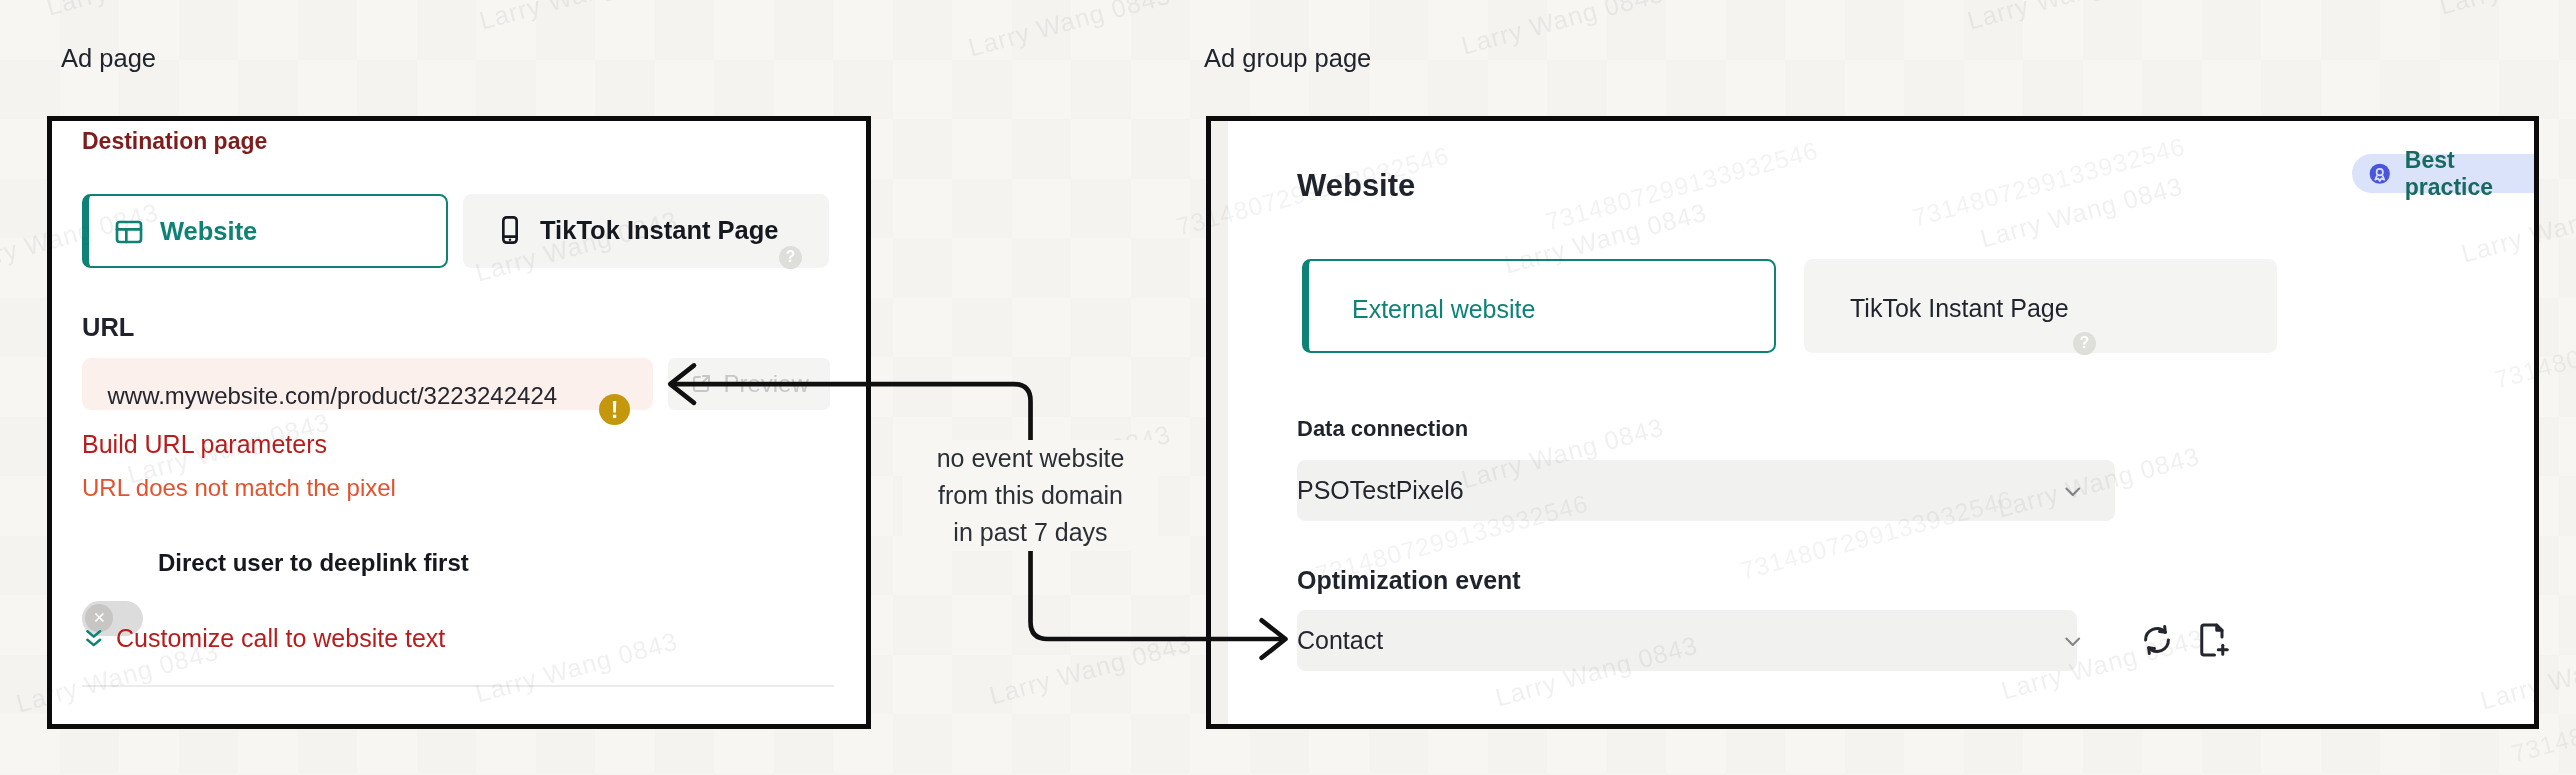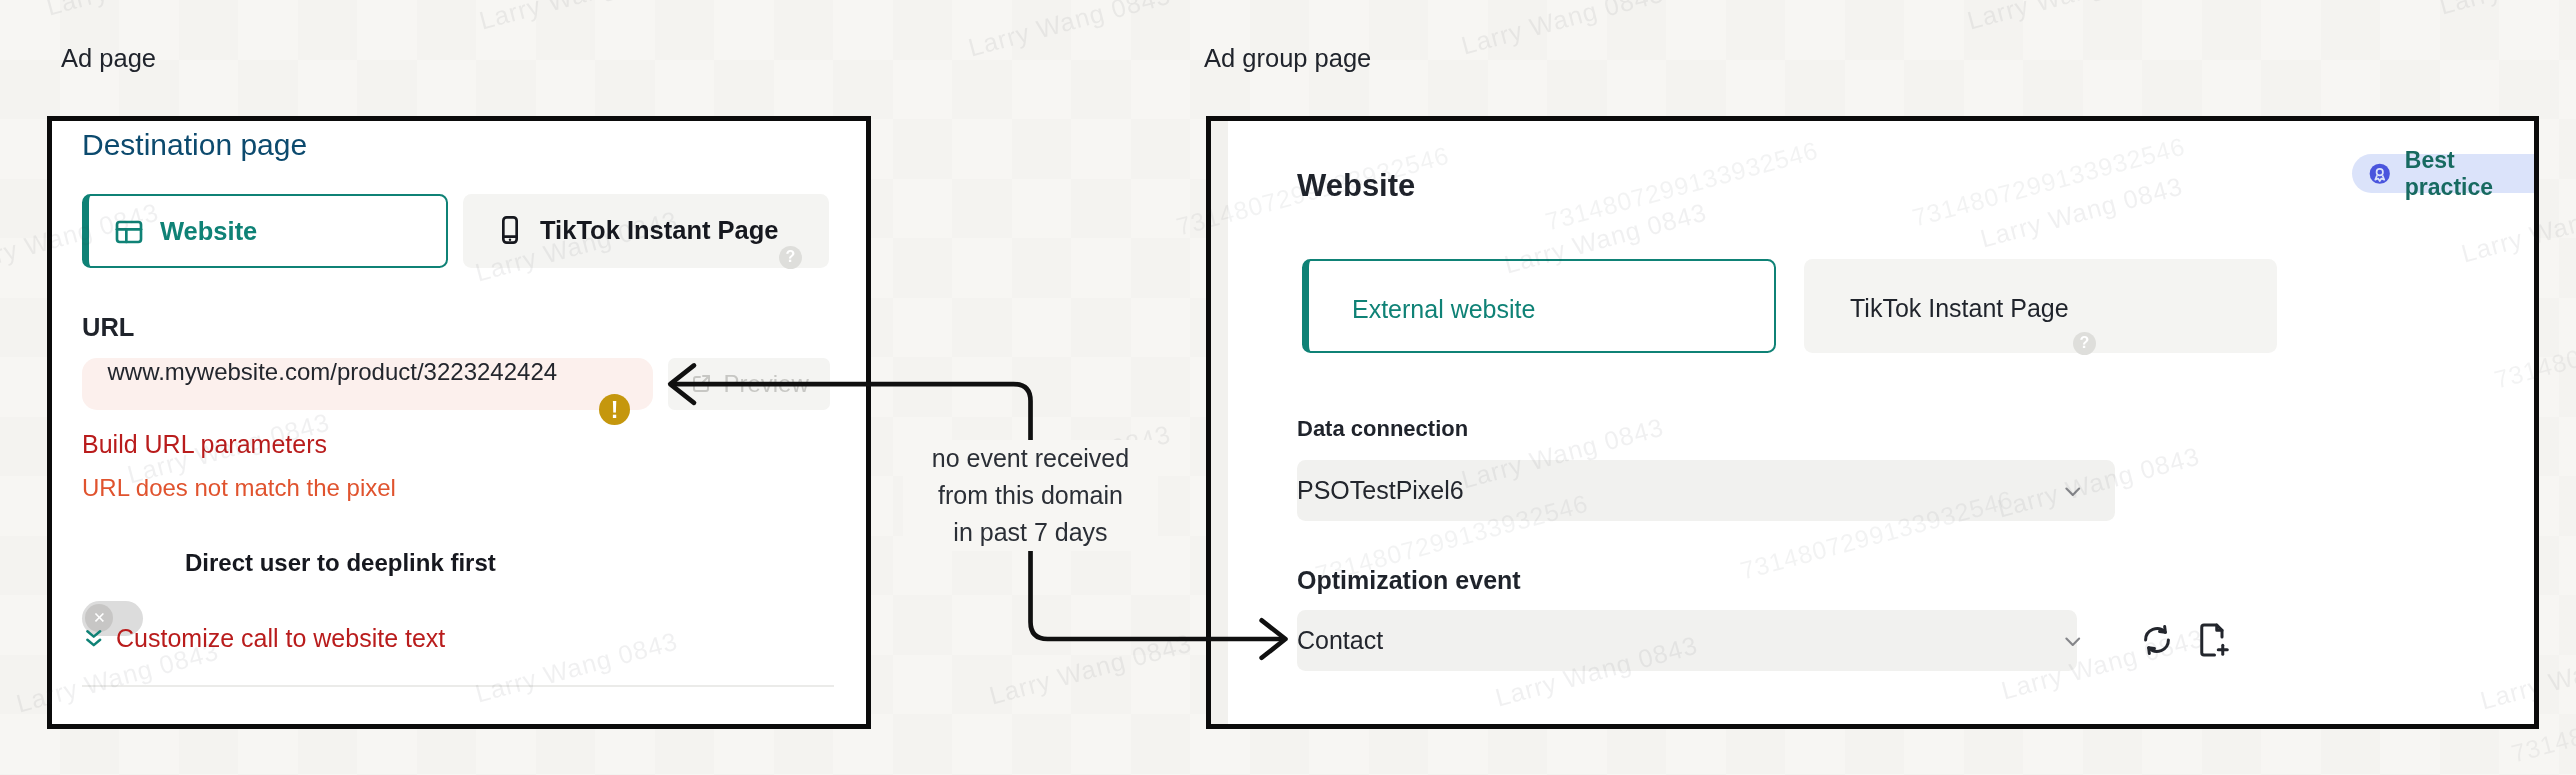--- a/index.html
+++ b/index.html
@@ -23,40 +23,40 @@
   .wm.user{opacity:.065;}
   .wm.idnum{opacity:.055;font-size:25px;}
 
   
   .section-label{font-size:25.5px;color:#20242c;z-index:2;}
 
   
   .panel{background:#fff;border:5.1px solid #0b0b0b;box-sizing:border-box;z-index:2;}
   .gray-strip{background:#f2f1ee;z-index:3;}
 
-  .panel-heading{font-size:30px;font-weight:400;color:#0c4a6e;z-index:4;}
+  .panel-heading{font-size:23px;font-weight:700;color:#7f1d1d;z-index:4;}
   .big-heading{font-size:31px;font-weight:700;color:#1f232b;z-index:4;}
 
   
   .tab{box-sizing:border-box;border-radius:8.5px;display:flex;align-items:center;z-index:4;}
   .tab.selected{background:#fff;border:2.6px solid #0f8276;border-left:7.7px solid #0f8276;}
   .tab.idle{background:#f4f4f2;}
   .tab-label-teal{color:#0f8276;font-size:25.5px;font-weight:700;}
   .tab-label-dark{color:#16181f;font-size:25.5px;font-weight:700;}
   .tab-label-teal-r{color:#0f8276;font-size:25px;font-weight:400;}
   .tab-label-dark-r{color:#1f232b;font-size:25px;font-weight:400;}
 
   
   .qmark{display:inline-block;width:23px;height:23px;border-radius:50%;background:#dededb;position:relative;}
   .qmark::after{content:"?";position:absolute;left:0;top:0.9px;width:100%;text-align:center;
     color:#fff;font-size:16px;font-weight:700;line-height:22px;}
 
   
   .field-label{font-size:25.5px;font-weight:700;color:#1f232b;z-index:4;}
-  .url-input{box-sizing:border-box;background:#fcf0ed;border-radius:15px;display:flex;align-items:flex-start;z-index:4;}
+  .url-input{box-sizing:border-box;background:#fcf0ed;border-radius:9px;display:flex;align-items:flex-end;z-index:4;}
   .url-input .value{font-size:24px;color:#23262d;padding-left:25.5px;}
   .warn-circle{width:31px;height:31px;border-radius:50%;background:#c5970d;position:relative;z-index:5;}
   .warn-circle::after{content:"!";position:absolute;left:0;top:1.7px;width:100%;text-align:center;
     color:#fff;font-size:23px;font-weight:700;line-height:28px;}
   .preview-btn{box-sizing:border-box;background:#f4f4f2;border-radius:6.8px;display:flex;align-items:center;
     justify-content:center;gap:10.2px;color:#c7c7c4;font-size:24px;z-index:4;}
 
   .teal-link{color:#b91c1c;font-size:25px;z-index:4;}
   .error-text{color:#e0532e;font-size:24px;z-index:4;}
 
@@ -176,21 +176,21 @@
   </div>
 
   
   <div class="abs teal-link" style="left:82px;top:430px;">Build URL parameters</div>
   <div class="abs error-text" style="left:82px;top:474px;">URL does not match the pixel</div>
 
   
   <div class="abs toggle" style="left:82px;top:544px;">
     <span class="knob"></span>
   </div>
-  <div class="abs toggle-label" style="left:158px;top:549px;margin-left:27px;">Direct user to deeplink first</div>
+  <div class="abs toggle-label" style="left:158px;top:549px;">Direct user to deeplink first</div>
   <span class="qmark abs" style="left:449px;top:551px;"></span>
 
   
   <span class="abs" style="left:81px;top:626px;z-index:4;">
     <svg width="25.5" height="25.5" viewBox="0 0 24 24" fill="none" stroke="#0f8276" stroke-width="2.4" stroke-linecap="round" stroke-linejoin="round">
       <path d="M6 5l6 5 6-5"></path>
         <path d="M6 13l6 5 6-5"></path>
     </svg>
   </span>
   <div class="abs teal-link" style="left:116px;top:624px;">Customize call to website text</div>
@@ -267,19 +267,19 @@
   </span>
 
   
   <svg class="arrow-overlay" width="2576" height="775" viewBox="0 0 3030 912">
     <path d="M 790,452 H 1192 Q 1212,452 1212,472 V 732 Q 1212,752 1232,752 H 1508" fill="none" stroke="#101010" stroke-width="5.5" stroke-linecap="round" stroke-linejoin="round"></path>
     <path d="M 816,430 L 788,452 L 816,474" fill="none" stroke="#101010" stroke-width="5.5" stroke-linecap="round" stroke-linejoin="round"></path>
     <path d="M 1484,730 L 1512,752 L 1484,774" fill="none" stroke="#101010" stroke-width="5.5" stroke-linecap="round" stroke-linejoin="round"></path>
   </svg>
 
   <div class="abs annotation-text" style="left:903px;top:440px;width:255px;">
-    <div>no event received</div>
+    <div>no event website</div>
     <div>from this domain</div>
     <div>in past 7 days</div>
   </div>
 
 </div>
 
 
 </body></html>

